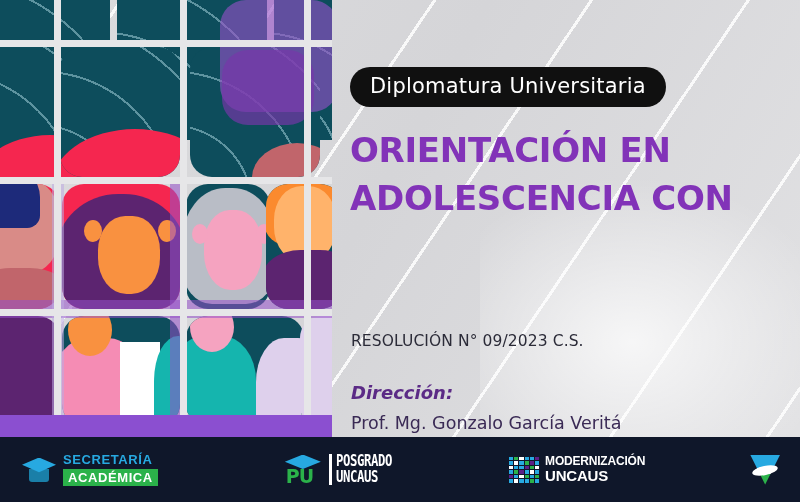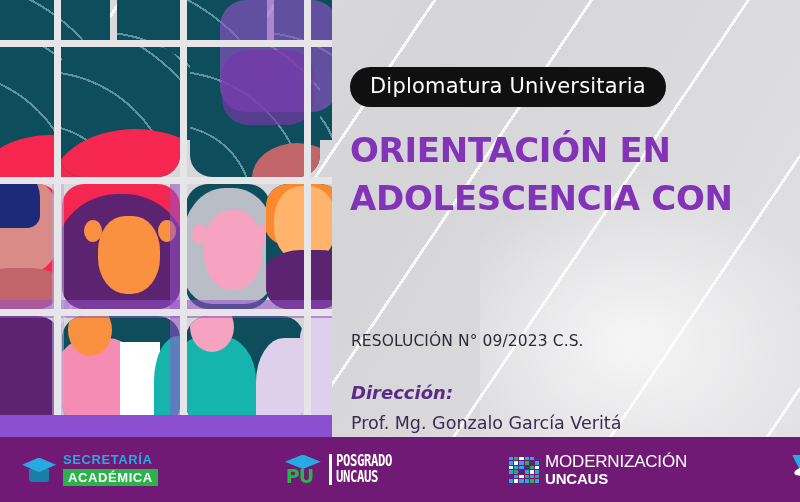--- a/index.html
+++ b/index.html
@@ -83,21 +83,21 @@
     color:#5b2a86;font-size:18px;font-weight:bold;font-style:italic;
     font-family:"DejaVu Sans", sans-serif;
     margin-top:12px;
   }
   .dir-1{position:absolute;left:351px;top:392px;color:#3a2a55;font-size:17.5px;font-family:"DejaVu Sans",sans-serif;}
   .dir-2{position:absolute;left:351px;top:413px;color:#3a2a55;font-size:17.5px;font-family:"DejaVu Sans",sans-serif;}
 
   
   .footer{
     position:absolute;left:0;bottom:0;width:800px;height:65px;
-    background:#701a75;
+    background:#0f172a;
     display:flex;align-items:center;
   }
   .logo{display:flex;align-items:center;height:65px;}
   .logo-sec{margin-left:22px;}
   .logo-pos{margin-left:125px;}
   .logo-mod{margin-left:105px;}
   .logo-unc{margin-left:105px;}
 
   .cap{position:relative;width:34px;height:26px;margin-right:7px;flex:none;}
   .cap .top{
@@ -119,21 +119,21 @@
   .pu-txt{position:absolute;left:3px;top:10px;color:#2bb24a;font-weight:bold;font-size:19px;
           font-family:"DejaVu Sans",sans-serif;letter-spacing:-1px;}
   .pos-text{display:flex;flex-direction:column;line-height:1.02;border-left:3px solid #fff;padding-left:4px;}
   .pos-1,.pos-2{color:#fff;font-size:15px;font-weight:bold;letter-spacing:-.5px;
                 font-family:"DejaVu Sans Mono", monospace;transform:scaleX(.82);transform-origin:left;}
 
   .pixgrid{width:30px;height:26px;margin-right:6px;display:grid;
            grid-template-columns:repeat(6,1fr);grid-template-rows:repeat(6,1fr);gap:1px;flex:none;}
   .pixgrid i{display:block;}
   .mod-text{display:flex;flex-direction:column;line-height:1.04;}
-  .mod-1{color:#fff;font-size:17px;font-weight:normal;letter-spacing:-.2px;}
+  .mod-1{color:#fff;font-size:12px;font-weight:bold;letter-spacing:-.2px;}
   .mod-2{color:#fff;font-size:15px;font-weight:bold;letter-spacing:-.2px;}
 
   .tri{position:relative;width:30px;height:30px;margin-right:7px;flex:none;}
   .tri .green{position:absolute;left:0;top:0;width:100%;height:100%;
               clip-path:polygon(0 0,100% 0,50% 100%);
               background:linear-gradient(to bottom,#27a9e1 0 45%,#ffffff 45% 62%,#2bb24a 62% 100%);}
   .tri .swoosh{position:absolute;left:2px;top:11px;width:26px;height:9px;background:#fff;
                border-radius:50%;transform:rotate(-12deg);}
 </style>
 </head>

